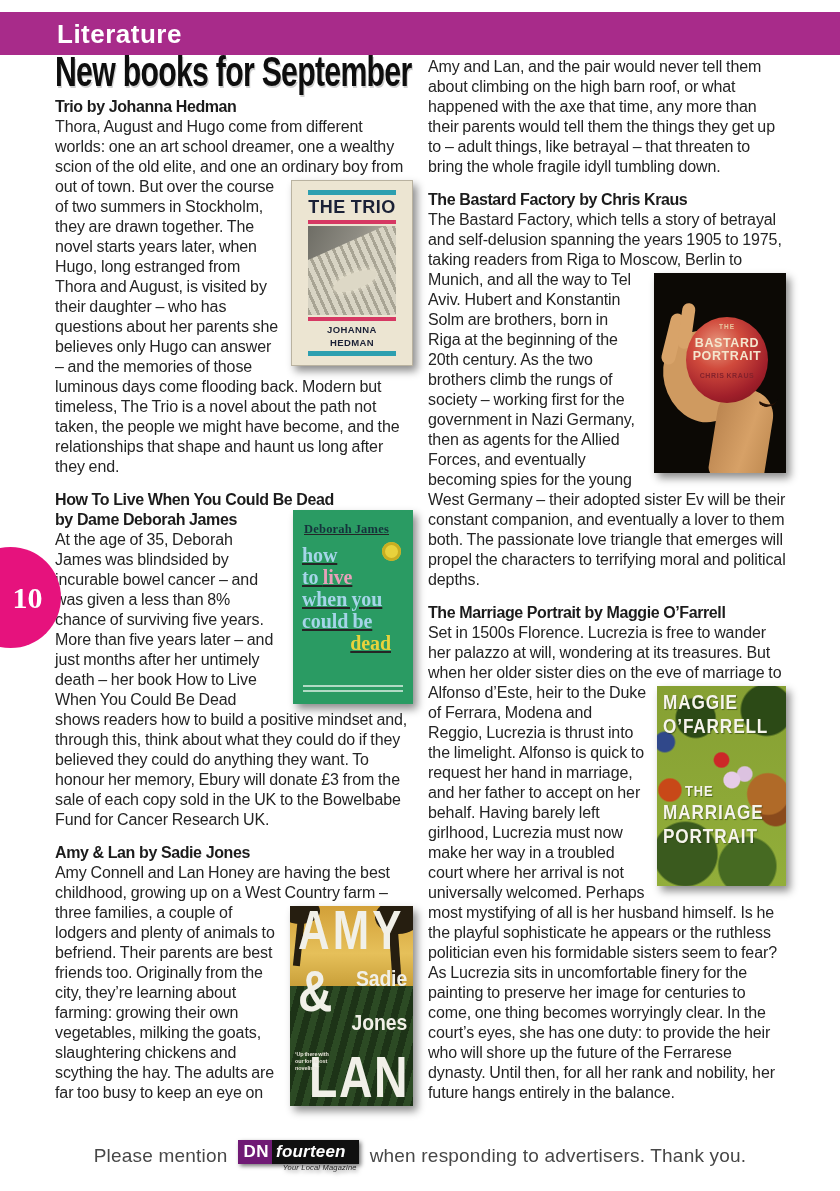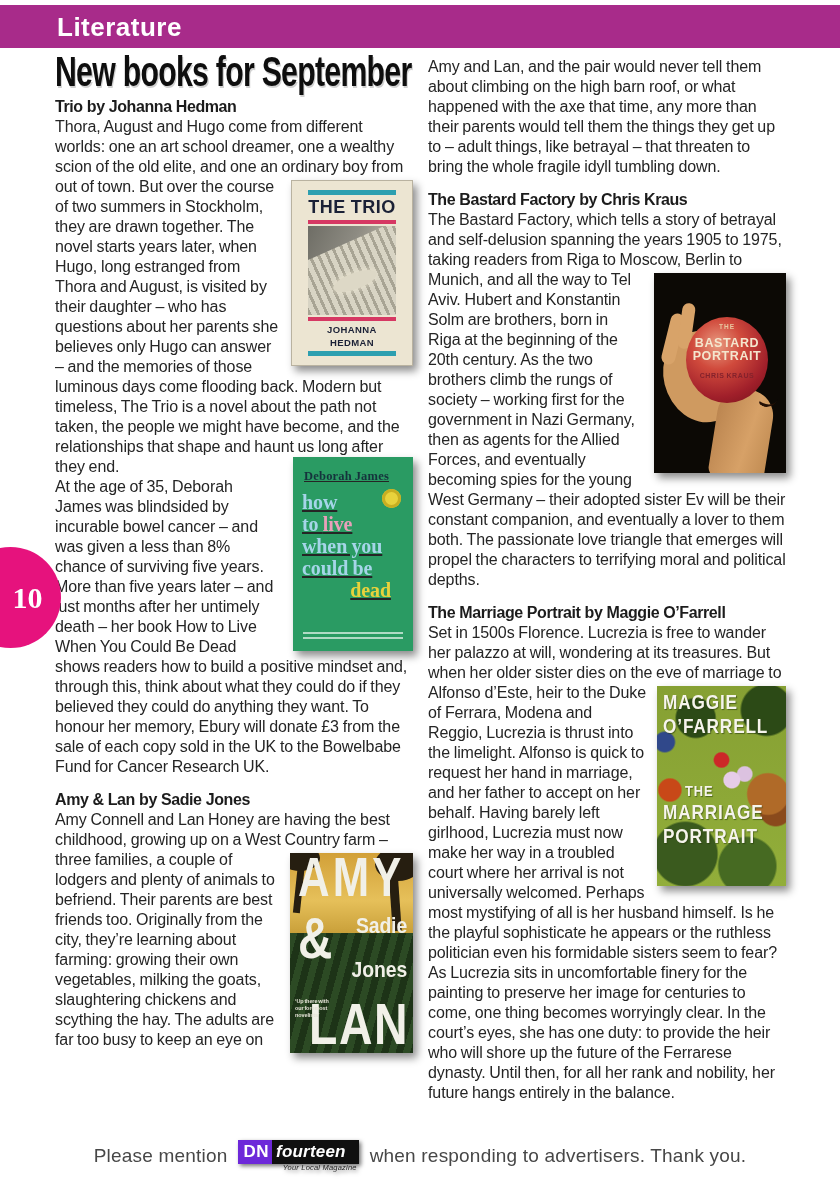--- a/index.html
+++ b/index.html
@@ -1,19 +1,19 @@
 <!DOCTYPE html>
 <html><head>
 <meta charset="utf-8">
 <style>
   html,body{margin:0;padding:0;background:#fff;}
   .page{position:relative;width:840px;height:1191px;background:#ffffff;overflow:hidden;
         font-family:"Liberation Sans",sans-serif;color:#252525;}
   
-  .header-bar{position:absolute;top:5px;left:0;width:840px;height:43px;background:#a82b8a;}
+  .header-bar{position:absolute;top:12px;left:0;width:840px;height:43px;background:#a82b8a;}
   .header-label{position:absolute;left:57px;top:7px;font-size:26px;font-weight:bold;color:#ffffff;letter-spacing:0.5px;}
   
   .col{position:absolute;top:50px;width:358px;}
   .col-left{left:55px;}
   .col-right{left:428px;}
   .page-title{font-size:42px;font-weight:bold;color:#0e0e0e;letter-spacing:-1px;white-space:nowrap;
               transform:scaleX(0.72);transform-origin:0 50%;height:44px;line-height:44px;margin-bottom:2px;
               text-shadow:1.5px 1.5px 0 rgba(0,0,0,0.18);}
   .book-heading{font-size:16px;font-weight:bold;line-height:20px;margin:13px 0 0 0;letter-spacing:-0.4px;color:#1c1c1c;}
   .book-heading.first{margin-top:3px;}
@@ -99,21 +99,21 @@
   
   .pagenum-circle{position:absolute;left:-40px;top:547px;width:101px;height:101px;border-radius:50%;background:#e6127d;
                   display:flex;align-items:center;justify-content:center;}
   .pagenum{font-family:"Liberation Serif",serif;font-weight:bold;font-size:30px;color:#ffffff;padding-left:34px;}
   
   .footer{position:absolute;left:0;width:840px;top:1140px;display:flex;justify-content:center;align-items:center;
           font-size:19px;color:#474747;letter-spacing:0.2px;}
   .footer .word{margin:0 5px;}
   .logo{display:inline-flex;flex-direction:column;align-items:center;margin:0 6px;filter:drop-shadow(2px 2px 2px rgba(0,0,0,0.55));}
   .logo-row{display:flex;align-items:stretch;}
-  .logo-dn{background:#6d28d9;color:#fff;font-weight:bold;font-size:17px;padding:2px 3px 2px 5px;letter-spacing:0.5px;}
+  .logo-dn{background:#701a75;color:#fff;font-weight:bold;font-size:17px;padding:2px 3px 2px 5px;letter-spacing:0.5px;}
   .logo-fourteen{background:#101010;color:#fff;font-weight:bold;font-style:italic;font-size:17px;padding:2px 13px 2px 4px;}
   .logo-tagline{font-size:7.5px;font-style:italic;color:#1c1c1c;margin-top:-1px;align-self:flex-end;margin-right:2px;}
 </style>
 </head>
 <body>
 
 <div class="page">
 
   <div class="header-bar">
     <div class="header-label">Literature</div>
@@ -132,20 +132,21 @@
               <span class="trio-planks"></span>
               <span class="trio-person"></span>
             </span>
             <span class="bar red"></span>
             <span class="trio-author">JOHANNA HEDMAN</span>
             <span class="bar teal"></span>
           </span><span>from out of town. But over the course of two summers in Stockholm, they are drawn together. The novel starts years later, when Hugo, long estranged from Thora and August, is visited by their daughter – who has questions about her parents she believes only Hugo can answer – and the memories of those luminous days come flooding back. Modern but timeless, The Trio is a novel about the path not taken, the people we might have become, and the relationships that shape and haunt us long after they end.</span></p>
     </section>
 
     <section>
+      <h3 class="book-heading"><span>How To Live When You Could Be Dead</span><br><span>by Dame Deborah James</span></h3>
       <p class="para"><span class="cover cover-htl">
             <span class="htl-author">Deborah James</span>
             <span class="htl-line">how</span>
             <span class="htl-line"><span class="htl-blue">to </span><span class="htl-pink">live</span></span>
             <span class="htl-line">when you</span>
             <span class="htl-line">could be</span>
             <span class="htl-line htl-yellow">dead</span>
             <span class="htl-badge"></span>
             <span class="htl-fineprint"></span>
           </span><span>At the age of 35, Deborah James was blindsided by incurable bowel cancer – and was given a less than 8% chance of surviving five years. More than five years later – and just months after her untimely death – her book How to Live When You Could Be Dead shows readers how to build a positive mindset and, through this, think about what they could do if they believed they could do anything they want. To honour her memory, Ebury will donate £3 from the sale of each copy sold in the UK to the Bowelbabe Fund for Cancer Research UK.</span></p>

